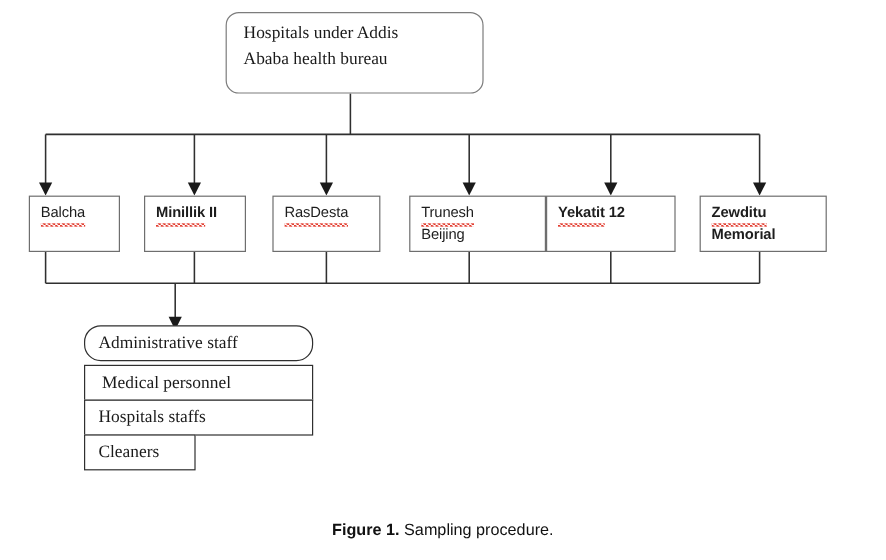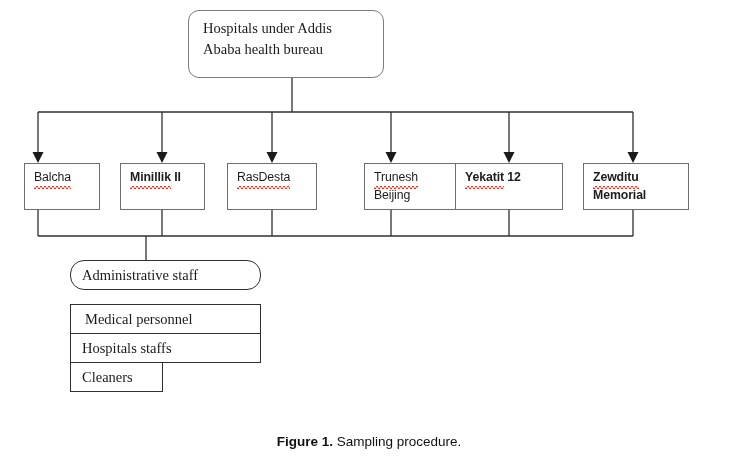--- a/index.html
+++ b/index.html
@@ -22,21 +22,21 @@
     height: 467px;
   }
 
   
   .abs { position: absolute; box-sizing: border-box; }
 
   
   .root-box {
     left: 188px;
     top: 10px;
-    width: 196px;
+    width: 215px;
     height: 68px;
     border: 1.4px solid #7c7c7c;
     border-radius: 11px;
     background: #ffffff;
     padding: 7px 0 0 14px;
     font-family: "Liberation Serif", serif;
     font-size: 14.5px;
     color: #1a1a1a;
     line-height: 1.42;
   }
@@ -183,35 +183,35 @@
   </div>
 
   <div class="abs hosp-box bold" style="left:120px; width:85px;">
     <span class="sq">Minillik</span><span> II</span>
   </div>
 
   <div class="abs hosp-box" style="left:227px; width:90px;">
     <span class="sq">RasDesta</span>
   </div>
 
-  <div class="abs hosp-box" style="left:341px; width:114px;margin-left:23px;">
+  <div class="abs hosp-box" style="left:341px; width:114px;">
     <div><span class="sq">Trunesh</span></div>
     <div>Beijing</div>
   </div>
 
   <div class="abs hosp-box bold" style="left:455px; width:108px;">
     <span class="sq">Yekatit</span><span> 12</span>
   </div>
 
   <div class="abs hosp-box bold" style="left:583px; width:106px;">
     <div><span class="sq">Zewditu</span></div>
     <div>Memorial</div>
   </div>
 
-  <div class="abs staff-box" style="top:260px;border-radius:14px;">
+  <div class="abs staff-box" style="top:271px;border-radius:14px;">
     <span>Administrative staff</span>
   </div>
   <div class="abs staff-box" style="top:304px;padding-left:14px;">
     <span>Medical personnel</span>
   </div>
   <div class="abs staff-box" style="top:333px;">
     <span>Hospitals staffs</span>
   </div>
   <div class="abs staff-box narrow" style="top:362px;">
     <span>Cleaners</span>

